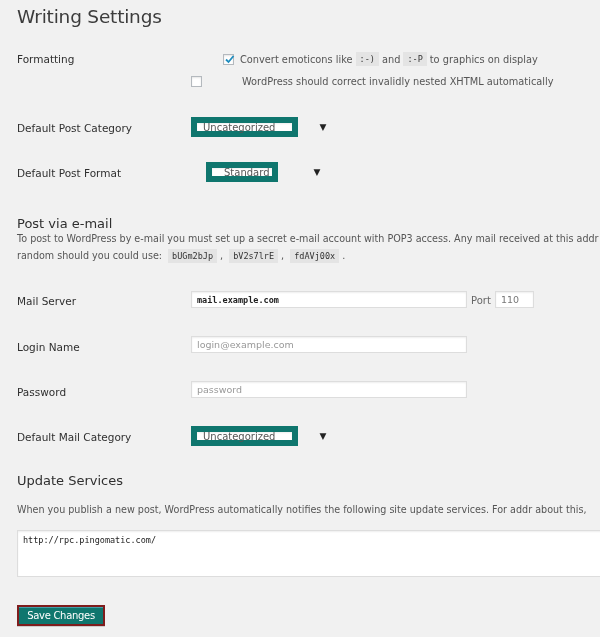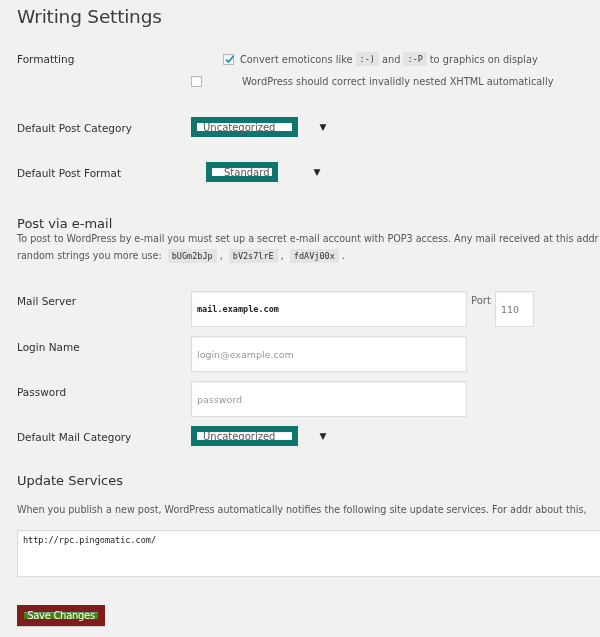--- a/index.html
+++ b/index.html
@@ -28,35 +28,35 @@
       background:#e4e4e4; padding:2px 4px; font-size:8.5px; color:#333; margin:0 3px;
     }
     .select {
       background:#fff; border:6px solid #0f766e; box-shadow: inset 0 1px 2px rgba(0,0,0,0.07);
       height:20px; box-sizing:border-box; display:flex; align-items:center;
       padding:0 6px; font-size:10px; color:#555; justify-content:space-between;gap:36px;
     }
     .select .arrow { font-size:9px; color:#222; margin-left:8px; }
     .input {
       background:#fff; border:1px solid #ddd; box-shadow: inset 0 1px 2px rgba(0,0,0,0.07);
-      height:36px; box-sizing:border-box; display:flex; align-items:center; padding:0 5px;
+      height:17px; box-sizing:border-box; display:flex; align-items:center; padding:0 5px;
       font-size:9.5px; color:#333;
     }
     .input.mono { font-family:"DejaVu Sans Mono","Liberation Mono", monospace; font-size:8.5px; color:#222; font-weight:bold; }
     .input .ph { color:#999; }
     .port-label { font-size:10px; color:#666; }
     .textarea {
       left:17px; top:530px; width:590px; height:47px; box-sizing:border-box;
       background:#fff; border:1px solid #ddd; box-shadow: inset 0 1px 2px rgba(0,0,0,0.07);
       padding:4px 5px; font-family:"DejaVu Sans Mono","Liberation Mono", monospace;
       font-size:8.5px; color:#222;
     }
     .save-btn {
       left:17px; top:605px; width:88px; height:21px; box-sizing:border-box;
-      background:#4d7c0f; border:7px solid #7f1d1d; color:#fff; font-size:10px;
+      background:#0f766e; border:2px solid #7f1d1d; color:#fff; font-size:10px;
       display:flex; align-items:center; justify-content:center; letter-spacing:-0.3px;
       box-shadow: inset 0 1px 0 rgba(120,200,230,0.5), 0 1px 0 rgba(0,0,0,0.15);
       cursor:pointer;
     }
   </style>
 </head>
 <body>
 
 <div class="abs page-title">Writing Settings</div>
 
@@ -87,21 +87,21 @@
 <div class="abs label" style="top:167px;">Default Post Format</div>
 <div class="abs select" style="left:206px; top:162px; width:72px;padding-left:12px;">
   <span>Standard</span>
   <span class="arrow">▼</span>
 </div>
 
 <div class="abs section-title" style="top:208px;margin-top:8px;">Post via e-mail</div>
 <div class="abs desc" style="top:232px;">
   <div>To post to WordPress by e-mail you must set up a secret e-mail account with POP3 access. Any mail received at this addr</div>
   <div style="margin-top:3px;">
-    <span>random strings you more use:</span>
+    <span>random should you could use:</span>
     <code>bUGm2bJp</code>,
     <code>bV2s7lrE</code>,
     <code>fdAVj00x</code>.
   </div>
 </div>
 
 <div class="abs label" style="top:295px;">Mail Server</div>
 <div class="abs input mono" style="left:191px; top:291px; width:276px;">mail.example.com</div>
 <div class="abs port-label" style="left:471px; top:295px;">Port</div>
 <div class="abs input" style="left:495px; top:291px; width:39px; color:#777;">110</div>

